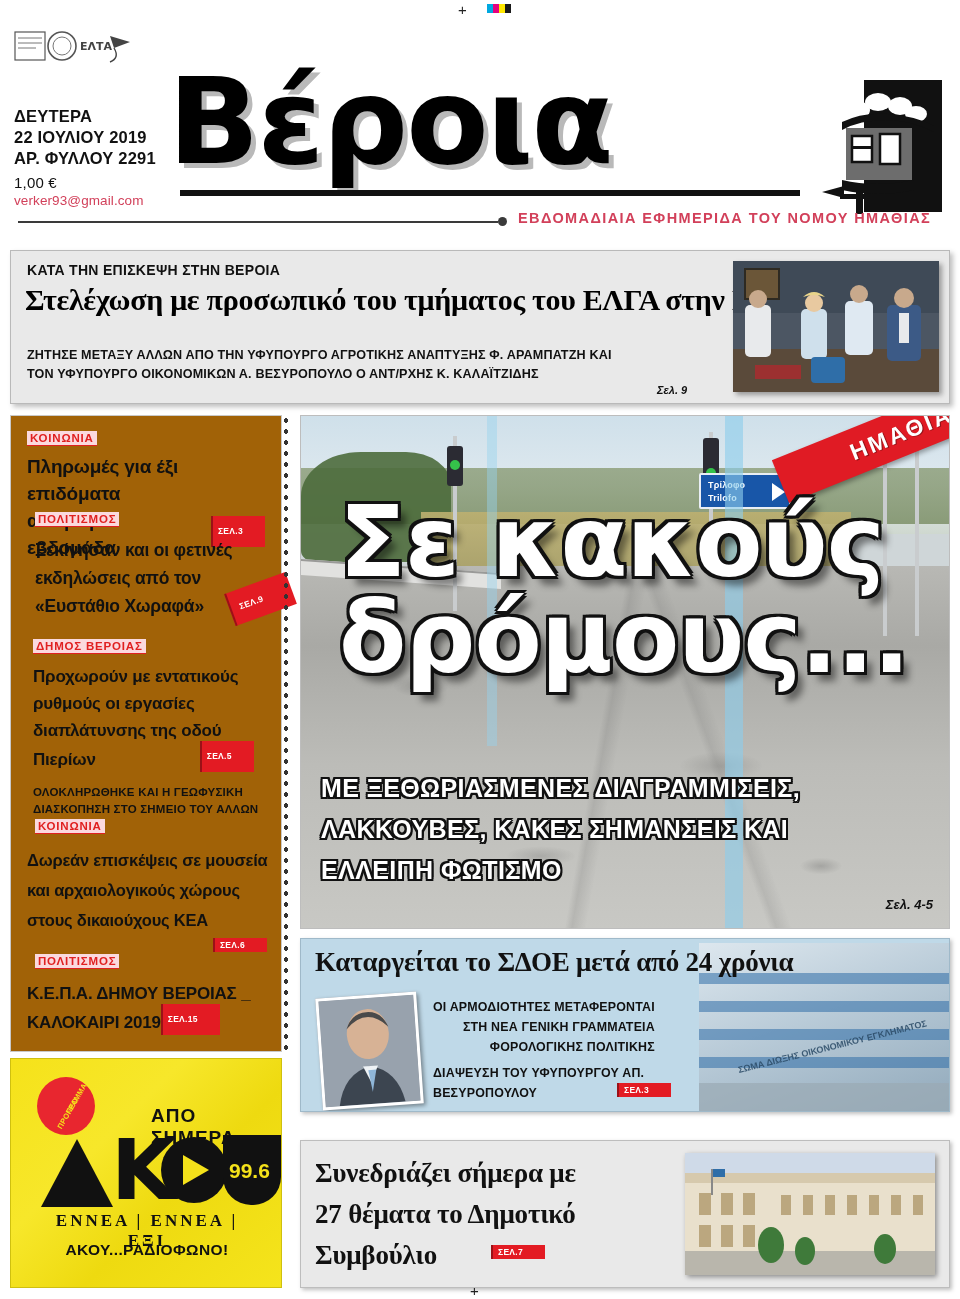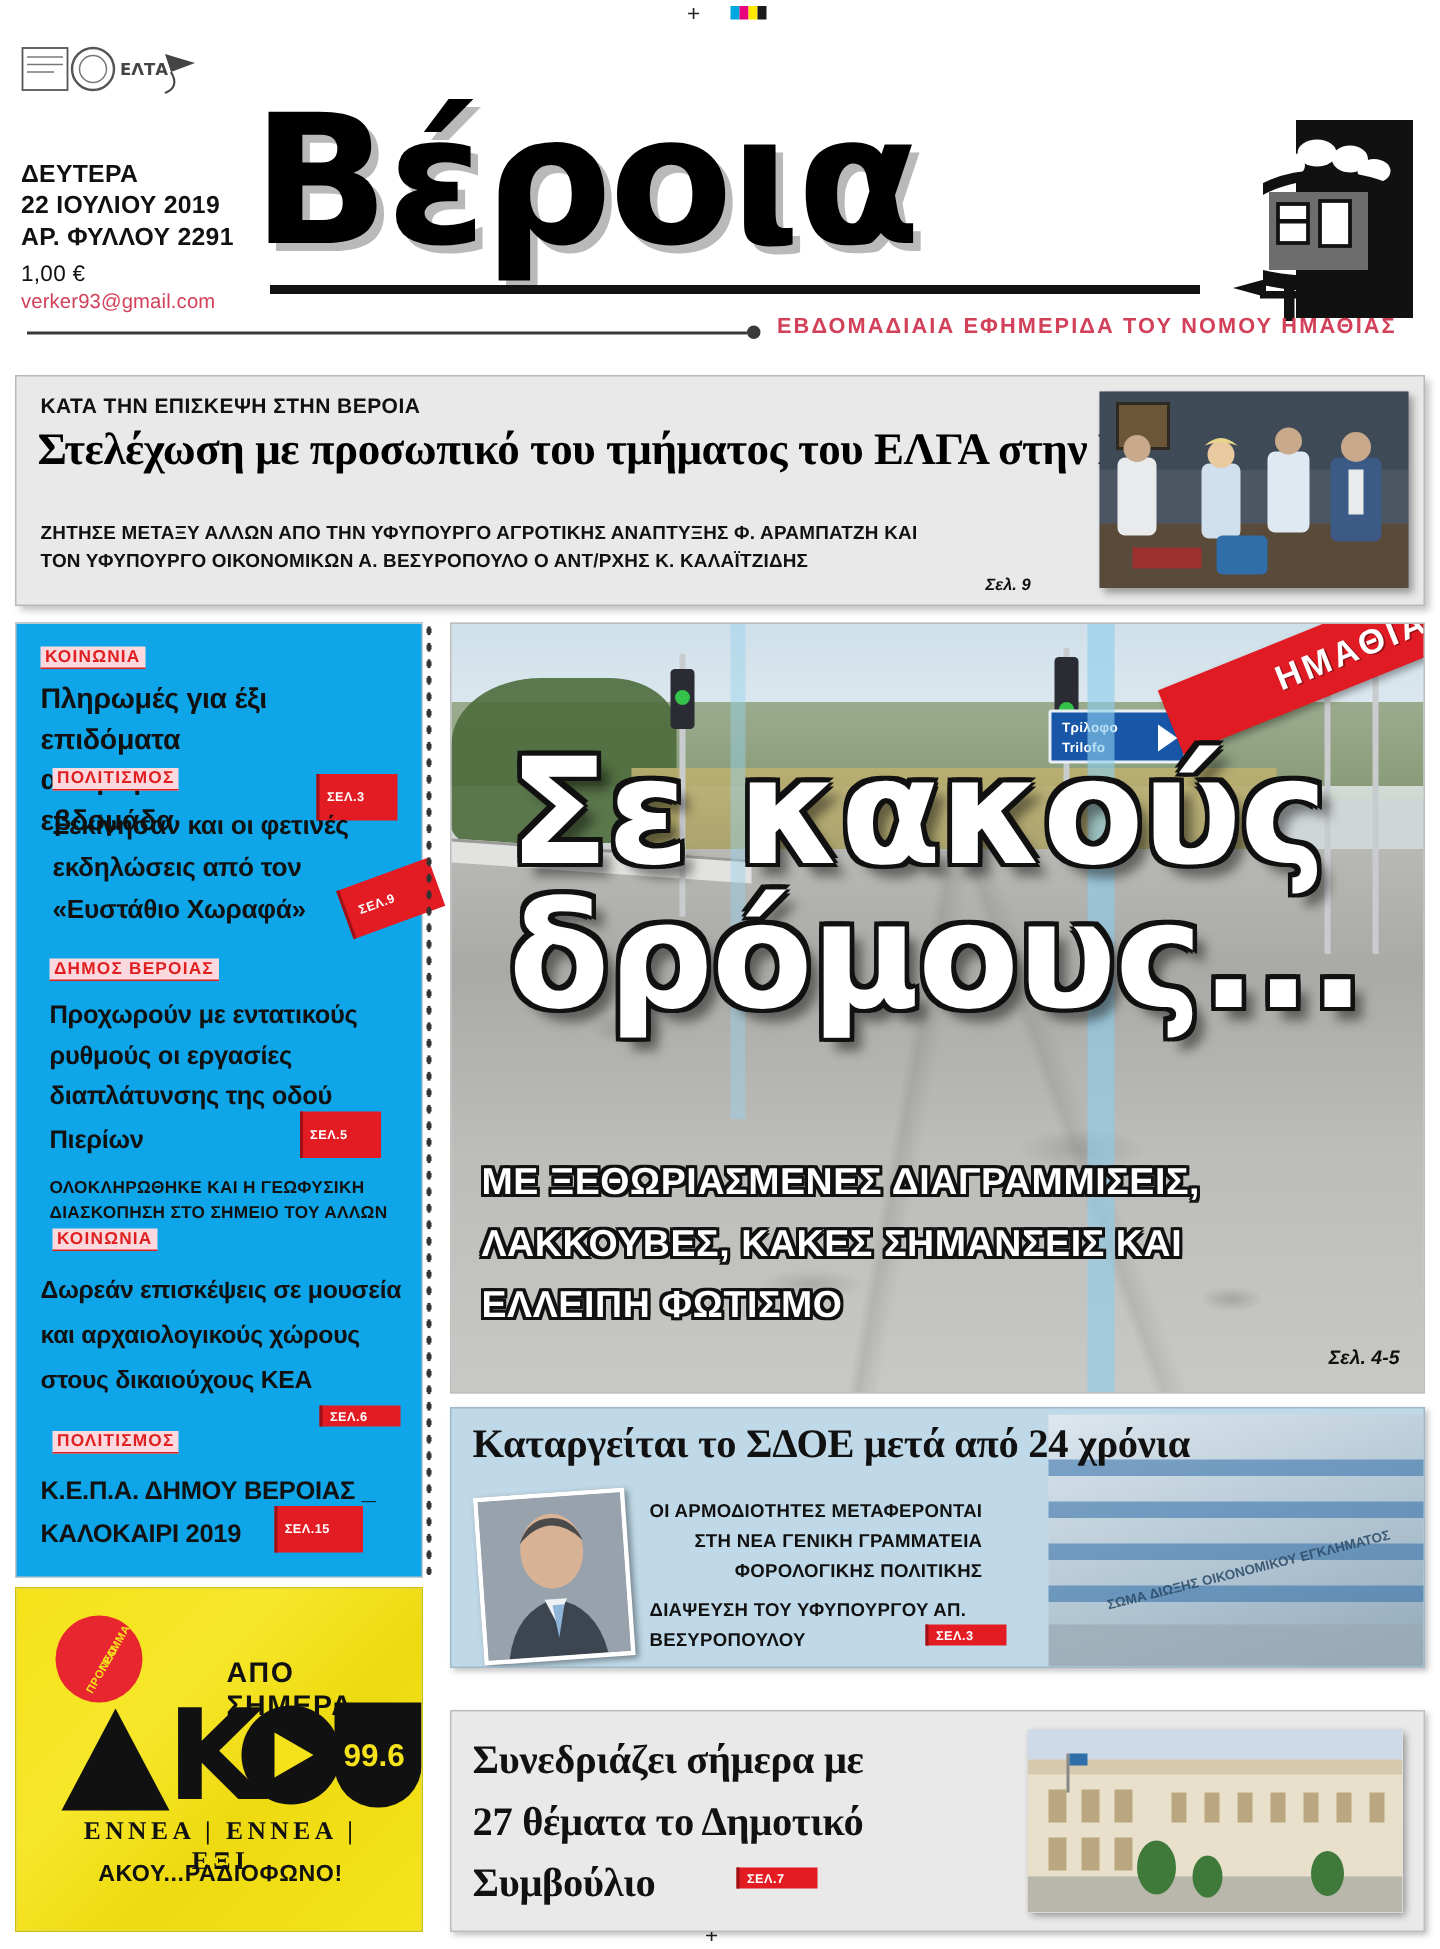--- a/index.html
+++ b/index.html
@@ -51,21 +51,21 @@
   .banner .kicker{position:absolute;left:16px;top:11px;font-size:14px;font-weight:bold;color:#111;letter-spacing:.3px;}
   .banner .head{position:absolute;left:14px;top:32px;font-family:"Liberation Serif", serif;font-weight:bold;
                 font-size:30px;color:#000;letter-spacing:-.3px;white-space:nowrap;}
   .banner .sub{position:absolute;left:16px;top:95px;font-size:12.6px;font-weight:bold;color:#111;line-height:19px;letter-spacing:.15px;}
   .banner .pg{position:absolute;left:646px;top:133px;font-size:11px;font-style:italic;font-weight:bold;color:#111;}
   .banner .photo{position:absolute;right:10px;top:10px;width:206px;height:131px;
                  box-shadow:3px 3px 5px rgba(0,0,0,.35);overflow:hidden;background:#4a5568;}
 
   
   .sidebar{position:absolute;left:10px;top:415px;width:270px;height:635px;
-           background:#0ea5e9;border:1px solid #c9c9c9;}
+           background:#a16207;border:1px solid #c9c9c9;}
   .perf{position:absolute;left:283px;top:415px;width:6px;height:635px;
         background-image:radial-gradient(#333 1.6px, transparent 1.7px);
         background-size:6px 11px;}
   .cat{font-size:11.5px;font-weight:bold;color:#e02020;letter-spacing:.8px;
        background:#fbd9de;display:inline-block;padding:1px 3px;border-bottom:1.5px solid #e02020;}
   .brief{position:absolute;}
   .brief .t{font-weight:bold;color:#111;letter-spacing:-.2px;}
   .brief .small{font-size:11.5px;font-weight:bold;color:#111;line-height:17px;letter-spacing:.2px;}
   .seltag{display:inline-block;background:#e31b23;color:#fff;font-size:8.5px;font-weight:bold;
           padding:2px 22px 2px 5px;letter-spacing:.3px;border-left:2px solid #9b1117;position:relative;top:-3px;}
@@ -321,21 +321,21 @@
       </div>
       <div style="text-align:right;margin-top:2px;padding-right:8px;">
         <span class="seltag">ΣΕΛ.6</span>
       </div>
     </div>
 
     <div class="brief" style="left:16px;top:535px;width:248px;">
       <div class="cat" style="margin-left:8px;">ΠΟΛΙΤΙΣΜΟΣ</div>
       <div class="t" style="font-size:17px;line-height:27px;margin-top:11px;">
         <div>Κ.Ε.Π.Α. ΔΗΜΟΥ ΒΕΡΟΙΑΣ _</div>
-        <div style="display:flex;align-items:center;gap:22px;">
+        <div style="display:flex;align-items:center;">
           <span>ΚΑΛΟΚΑΙΡΙ 2019</span>
           <span class="seltag">ΣΕΛ.15</span>
         </div>
       </div>
     </div>
   </div>
   <div class="perf"></div>
 
   <div class="advert">
     <div class="neo">

